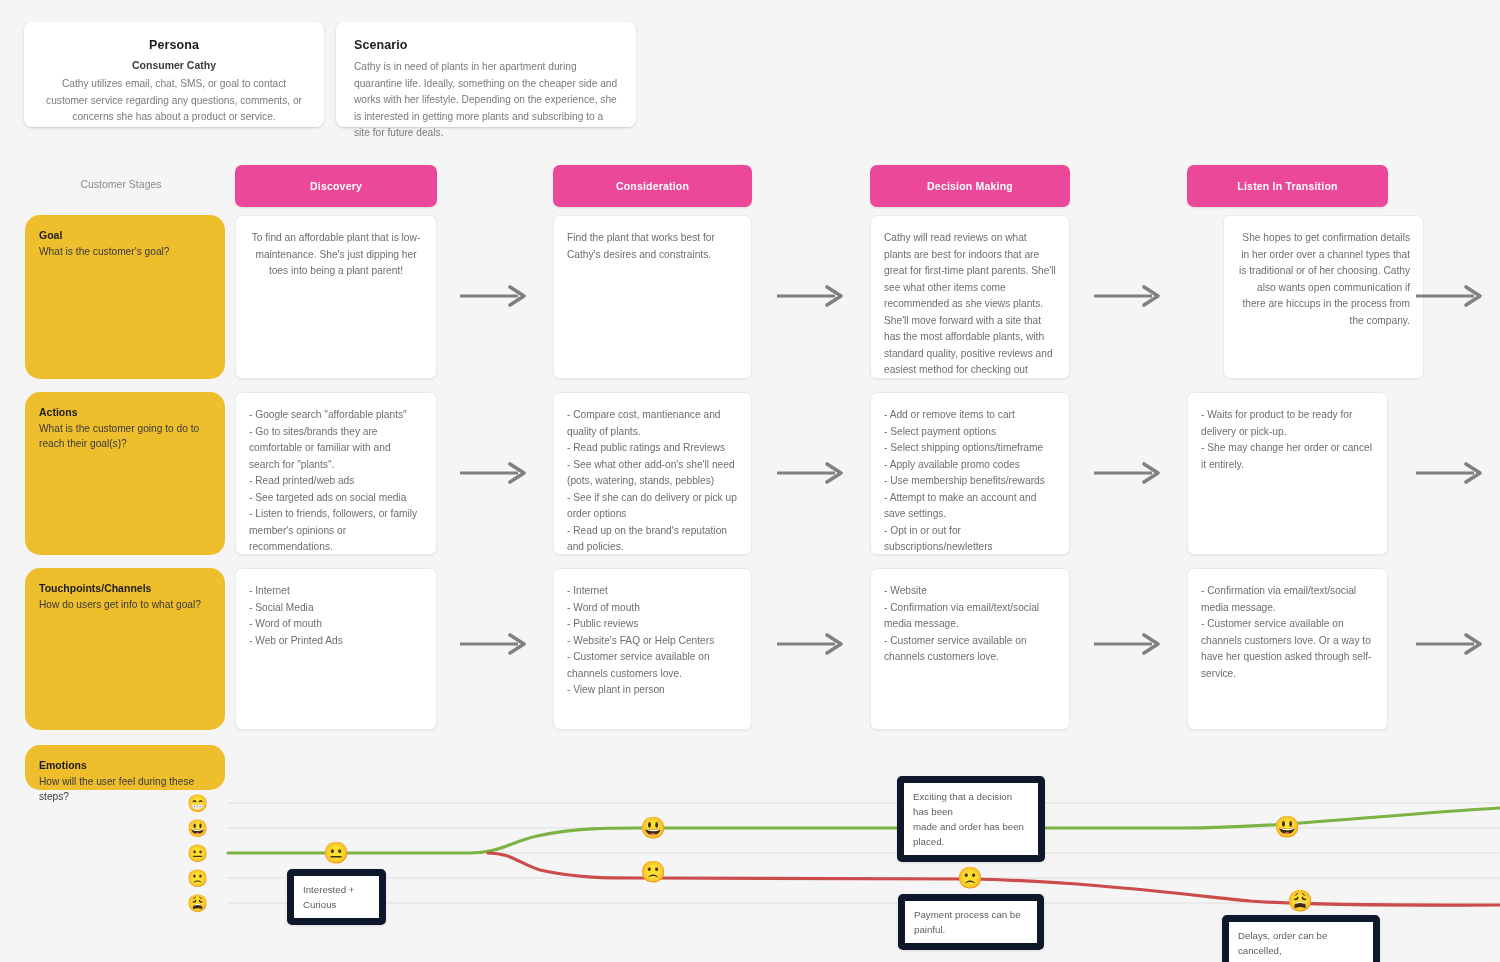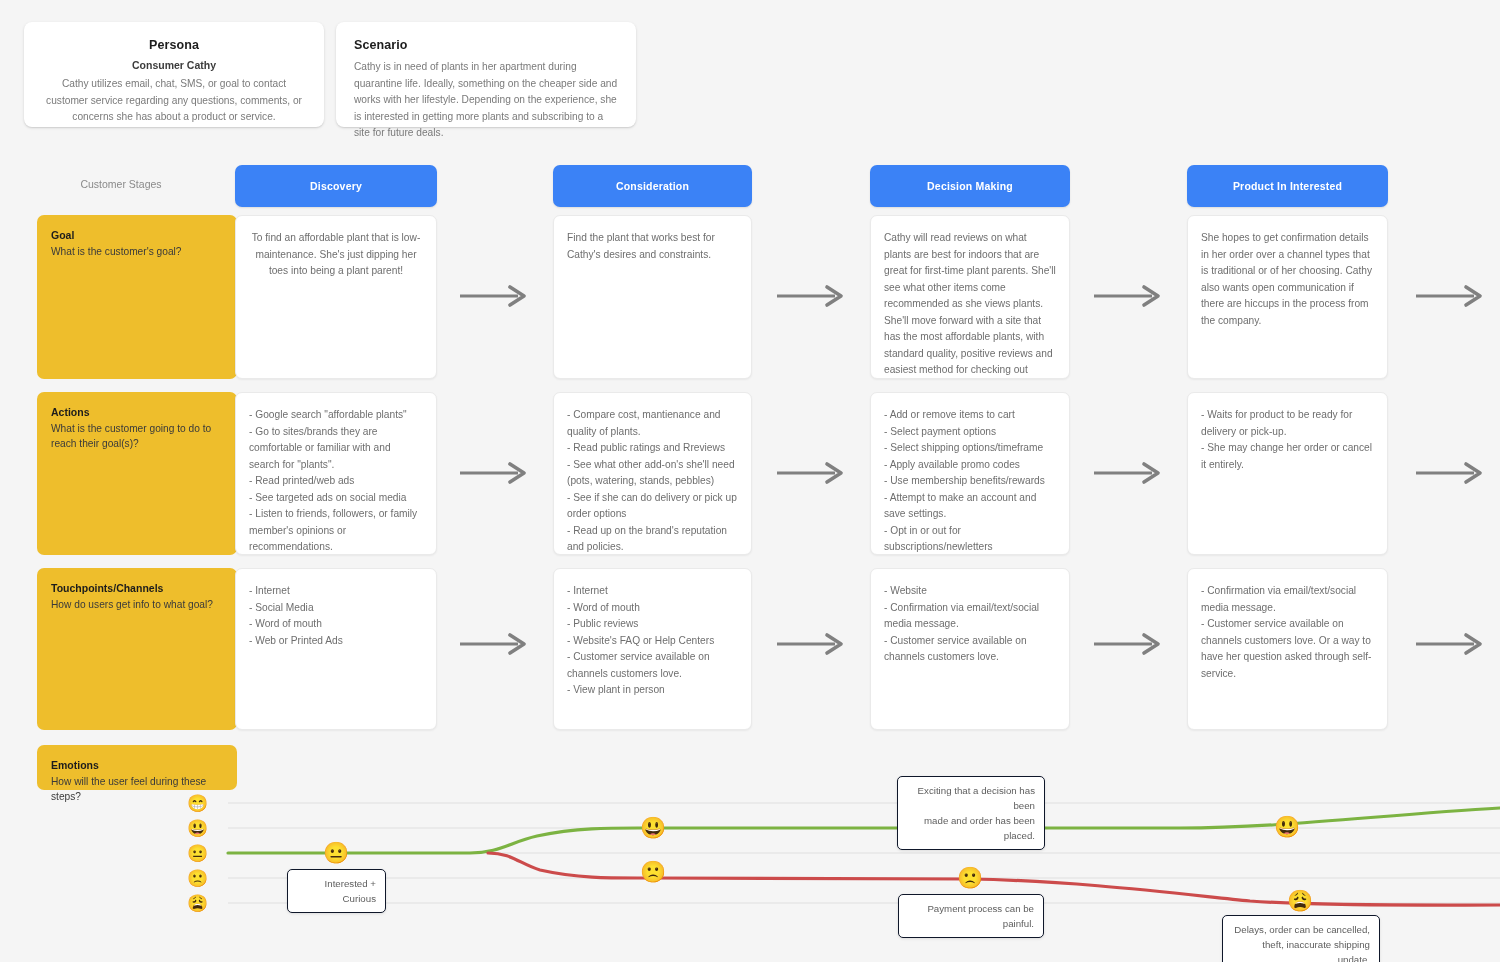--- a/index.html
+++ b/index.html
@@ -28,21 +28,21 @@
     margin-bottom: 5px;
   }
   .infocard .ic-body {
     font-size: 10.2px; color: #7a7a7a; line-height: 1.62;
   }
 
   
   .stage-pill {
     position: absolute;
     height: 42px;
-    background: #3b82f6;
+    background: #ec4899;
     border-radius: 7px;
     color: #ffffff;
     font-size: 10.5px;
     font-weight: bold;
     display: flex;
     align-items: center;
     justify-content: center;
     letter-spacing: .2px;
     box-shadow: 0 1px 2px rgba(0,0,0,0.10);
   }
@@ -52,23 +52,22 @@
     font-size: 10.5px;
     color: #8a8a8a;
     text-align: center;
     width: 200px;
   }
 
   
   .rowhead {
     position: absolute;
     background: #eebe2c;
-    border-radius: 7px;
+    border-radius: 15px;
     padding: 14px 14px 0 14px;
-    margin-left: 12px;
   }
   .rowhead .rh-title { font-size: 10.5px; font-weight: bold; color: #1c1c1c; margin-bottom: 4px; }
   .rowhead .rh-sub { font-size: 10.2px; color: #3a3a3a; line-height: 1.45; }
 
   
   .cell {
     position: absolute;
     background: #ffffff;
     border-radius: 7px;
     border: 1px solid #eaeaea;
@@ -99,26 +98,26 @@
     position: absolute;
     font-size: 21px;
     line-height: 1;
     text-align: center;
     width: 26px;
   }
   .emo-label {
     position: absolute;
     background: #ffffff;
     border-radius: 5px;
-    border: 1px solid #0f172a;
+    border: 7px solid #0f172a;
     box-shadow: 0 1px 3px rgba(0,0,0,0.10);
     font-size: 9.7px;
     color: #5e5e5e;
     line-height: 1.55;
-    text-align: right;
+    text-align: left;
     padding: 6px 9px;
     white-space: pre-line;
   }
 </style>
 </head>
 <body>
 
 <div id="root">
 
   <div class="infocard" style="left:24px; top:22px; width:300px; height:105px;text-align:center;">
@@ -137,21 +136,21 @@
   <div class="stage-pill" style="left:235px; top:165px; width:202px;">
     <span>Discovery</span>
   </div>
   <div class="stage-pill" style="left:553px; top:165px; width:199px;">
     <span>Consideration</span>
   </div>
   <div class="stage-pill" style="left:870px; top:165px; width:200px;">
     <span>Decision Making</span>
   </div>
   <div class="stage-pill" style="left:1187px; top:165px; width:201px;">
-    <span>Product In Interested</span>
+    <span>Listen In Transition</span>
   </div>
 
   <div class="rowhead" style="left:25px; top:215px; width:200px; height:164px;">
     <div class="rh-title">Goal</div>
     <div class="rh-sub">What is the customer's goal?</div>
   </div>
   <div class="rowhead" style="left:25px; top:392px; width:200px; height:163px;">
     <div class="rh-title">Actions</div>
     <div class="rh-sub">What is the customer going to do to reach their goal(s)?</div>
   </div>
@@ -166,21 +165,21 @@
 
   <div class="cell" style="left:235px; top:215px; width:202px; height:164px;text-align:center;">
     <p>To find an affordable plant that is low-maintenance. She's just dipping her toes into being a plant parent!</p>
   </div>
   <div class="cell" style="left:553px; top:215px; width:199px; height:164px;">
     <p>Find the plant that works best for Cathy's desires and constraints.</p>
   </div>
   <div class="cell" style="left:870px; top:215px; width:200px; height:164px;">
     <p>Cathy will read reviews on what plants are best for indoors that are great for first-time plant parents. She'll see what other items come recommended as she views plants. She'll move forward with a site that has the most affordable plants, with standard quality, positive reviews and easiest method for checking out (online).</p>
   </div>
-  <div class="cell" style="left:1187px; top:215px; width:201px; height:164px;">
+  <div class="cell" style="left:1223px; top:215px; width:201px; height:164px;text-align:right;">
     <p>She hopes to get confirmation details in her order over a channel types that is traditional or of her choosing. Cathy also wants open communication if there are hiccups in the process from the company.</p>
   </div>
 
   <div class="cell" style="left:235px; top:392px; width:202px; height:163px;">
     <p>- Google search "affordable plants"
 - Go to sites/brands they are comfortable or familiar with and search for "plants".
 - Read printed/web ads
 - See targeted ads on social media
 - Listen to friends, followers, or family member's opinions or recommendations.
 - Seek public blogs or reviews</p>

